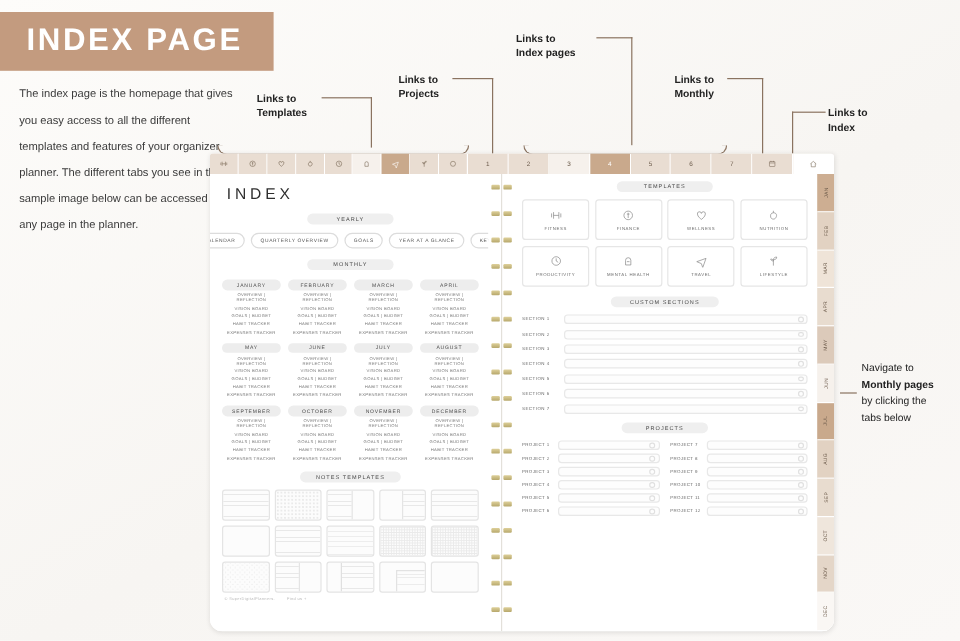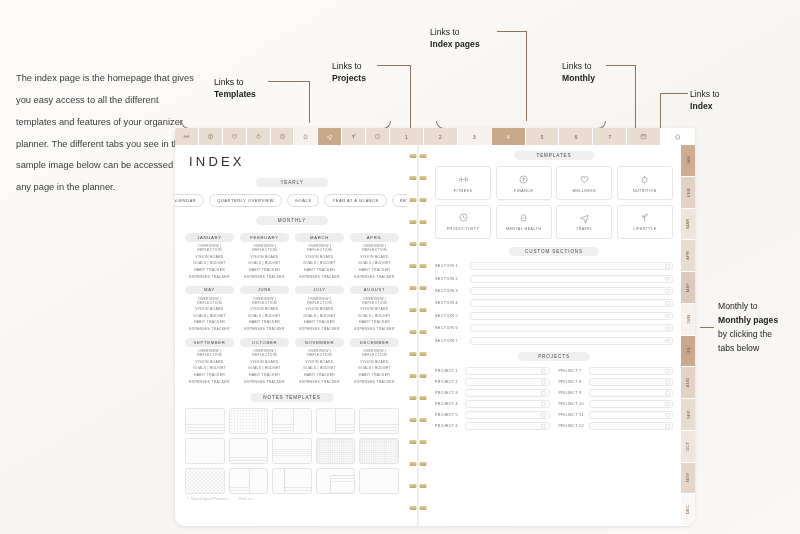--- a/index.html
+++ b/index.html
@@ -21,21 +21,21 @@
   }
 
   
   .intro {
     position: absolute; left: 16px; top: 68px; width: 180px;
     font-size: 9.3px; color: #3b3b3b; line-height: 2.35;
   }
 
   
   .anno { position: absolute; font-size: 8.6px; color: #222; line-height: 1.45; }
-  .anno .t1 { font-weight: normal; }
+  .anno .t1 { font-weight: bold; }
   .anno .t2 { font-weight: bold; }
   .ln { position: absolute; background: #8a7360; }
   .lnh { height: 1px; }
   .lnv { width: 1px; }
   .bracket-dn {
     position: absolute;
     border: 1px solid #8a7360;
     border-top: none;
     border-bottom-left-radius: 9px; border-bottom-right-radius: 9px;
     border-bottom: 1px solid #8a7360;
@@ -144,20 +144,21 @@
   .prow .lab { font-size:3.7px; color:#6a6a6a; letter-spacing:.3px; width:26px; }
 
   .r-note { position:absolute; left:718px; top:300px; width:82px; font-size:8.6px; line-height:1.62; color:#222; }
   .r-note b { font-weight:bold; }
 </style>
 </head>
 <body>
 
 <div class="page">
 
+  <div class="banner">INDEX PAGE</div>
 
   <div class="intro">The index page is the homepage that gives you easy access to all the different templates and features of your organizer planner. The different tabs you see in the sample image below can be accessed from any page in the planner.</div>
 
   <div class="anno" style="left:214px;top:76px;">
     <div class="t1">Links to</div>
     <div class="t2">Templates</div>
   </div>
   <div class="ln lnh" style="left:268px;top:81px;width:42px;"></div>
   <div class="ln lnv" style="left:309px;top:81px;height:42px;"></div>
   <div class="bracket-dn" style="left:181px;top:121px;width:210px;height:8px;border-top:none;"></div>
@@ -185,21 +186,21 @@
   <div class="ln lnv" style="left:635px;top:65px;height:64px;"></div>
 
   <div class="anno" style="left:690px;top:88px;">
     <div class="t1">Links to</div>
     <div class="t2">Index</div>
   </div>
   <div class="ln lnh" style="left:660px;top:93px;width:28px;"></div>
   <div class="ln lnv" style="left:660px;top:93px;height:36px;"></div>
 
   <div class="r-note">
-    <div>Monthly to</div>
+    <div>Navigate to</div>
     <div><b>Monthly pages</b></div>
     <div>by clicking the</div>
     <div>tabs below</div>
   </div>
   <div class="ln lnh" style="left:700px;top:327px;width:14px;"></div>
 
   <div class="planner">
 
     <div class="toolbar">
       <div class="tool-left">

